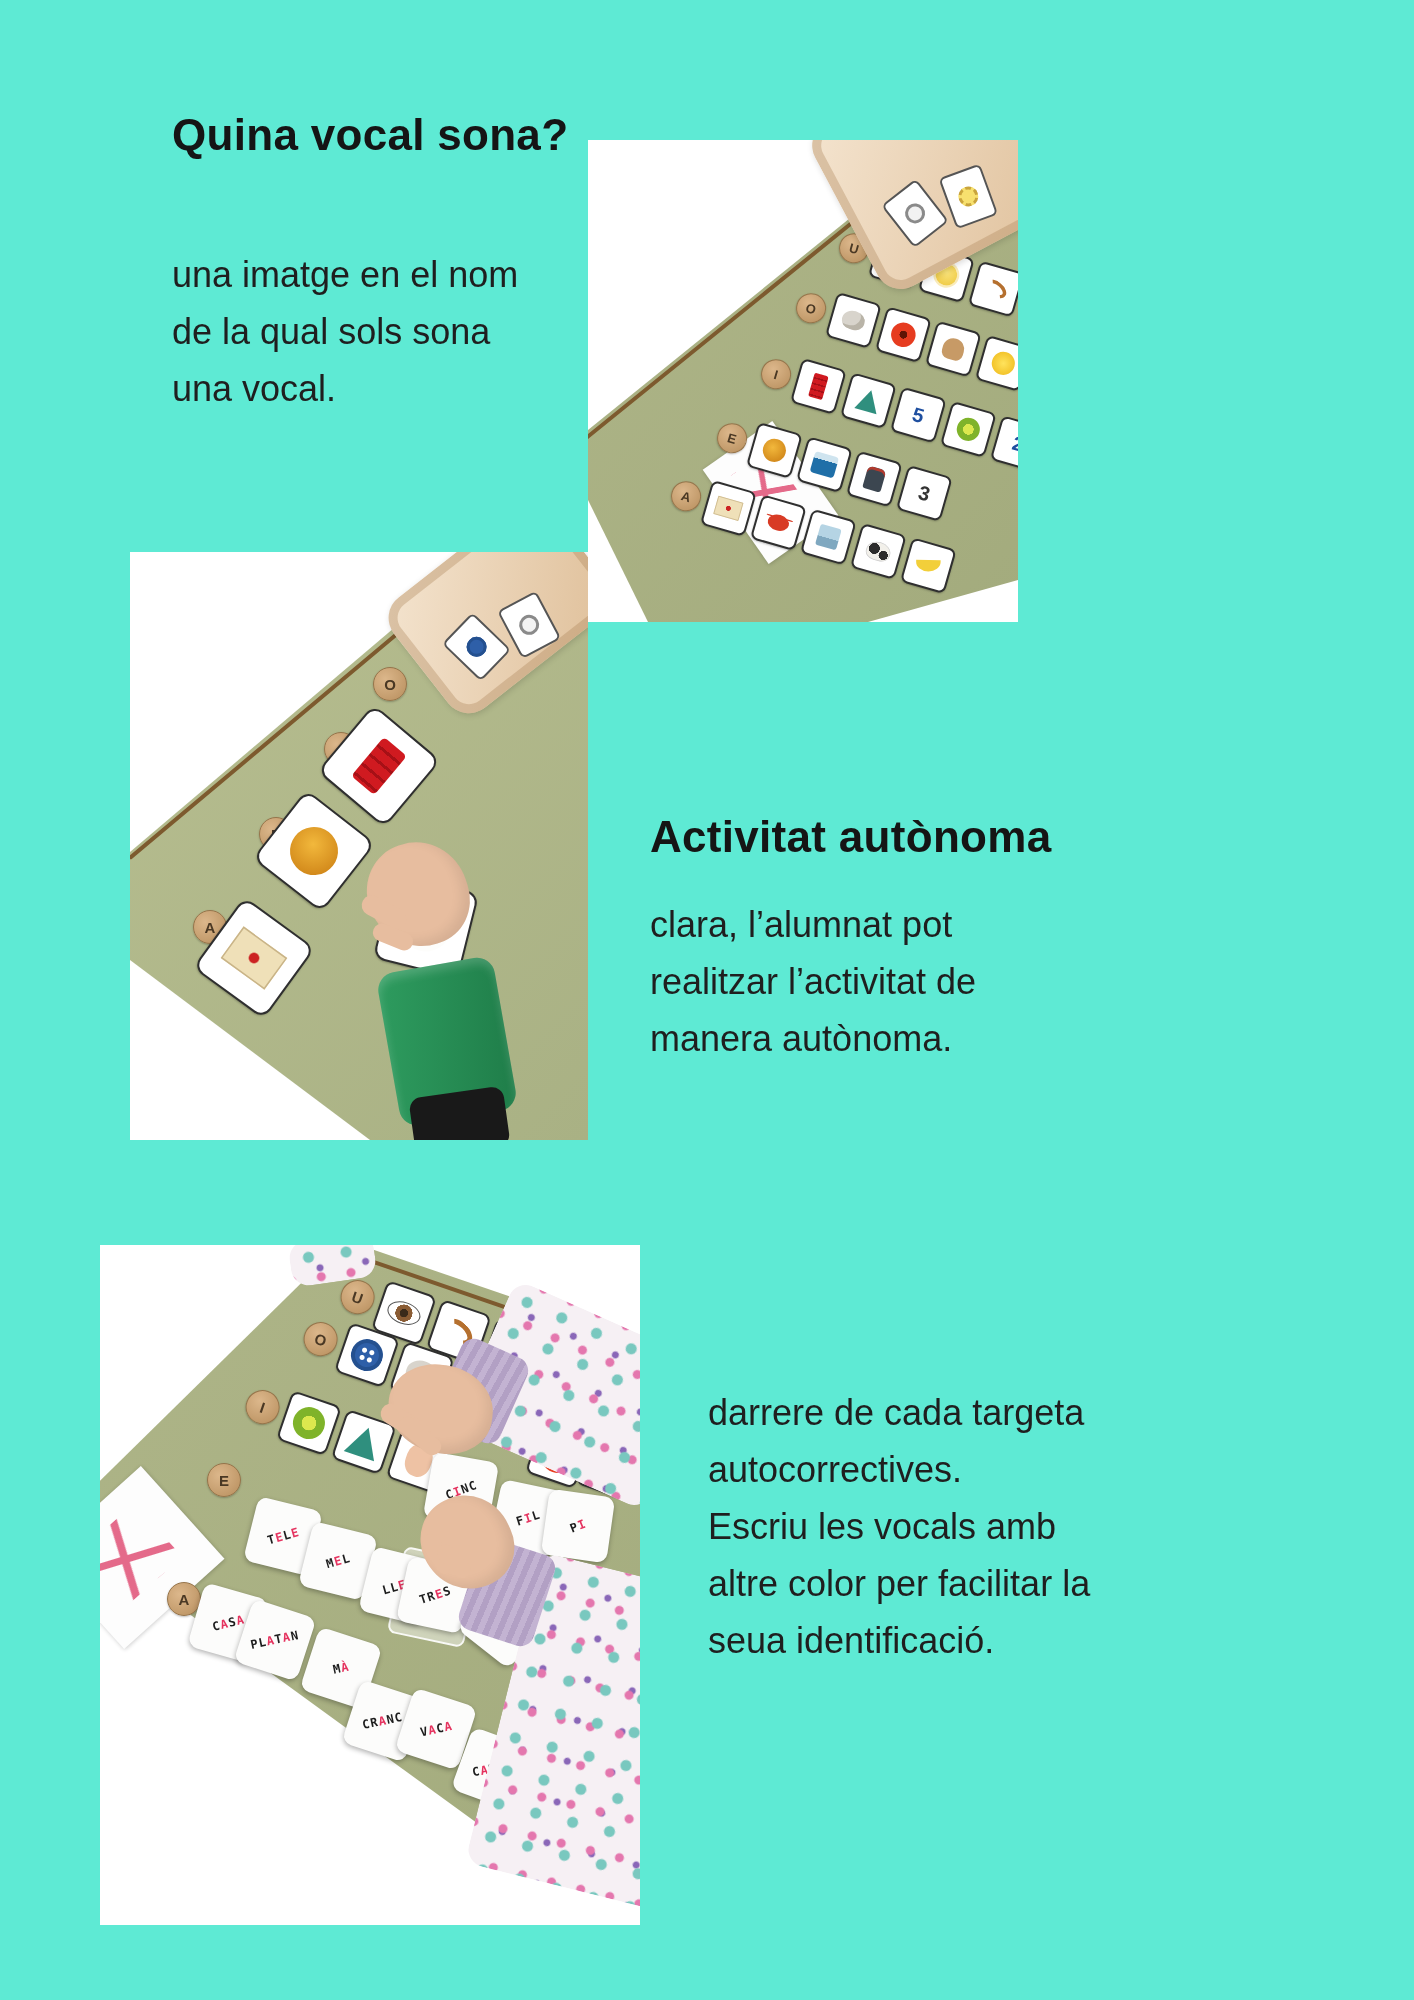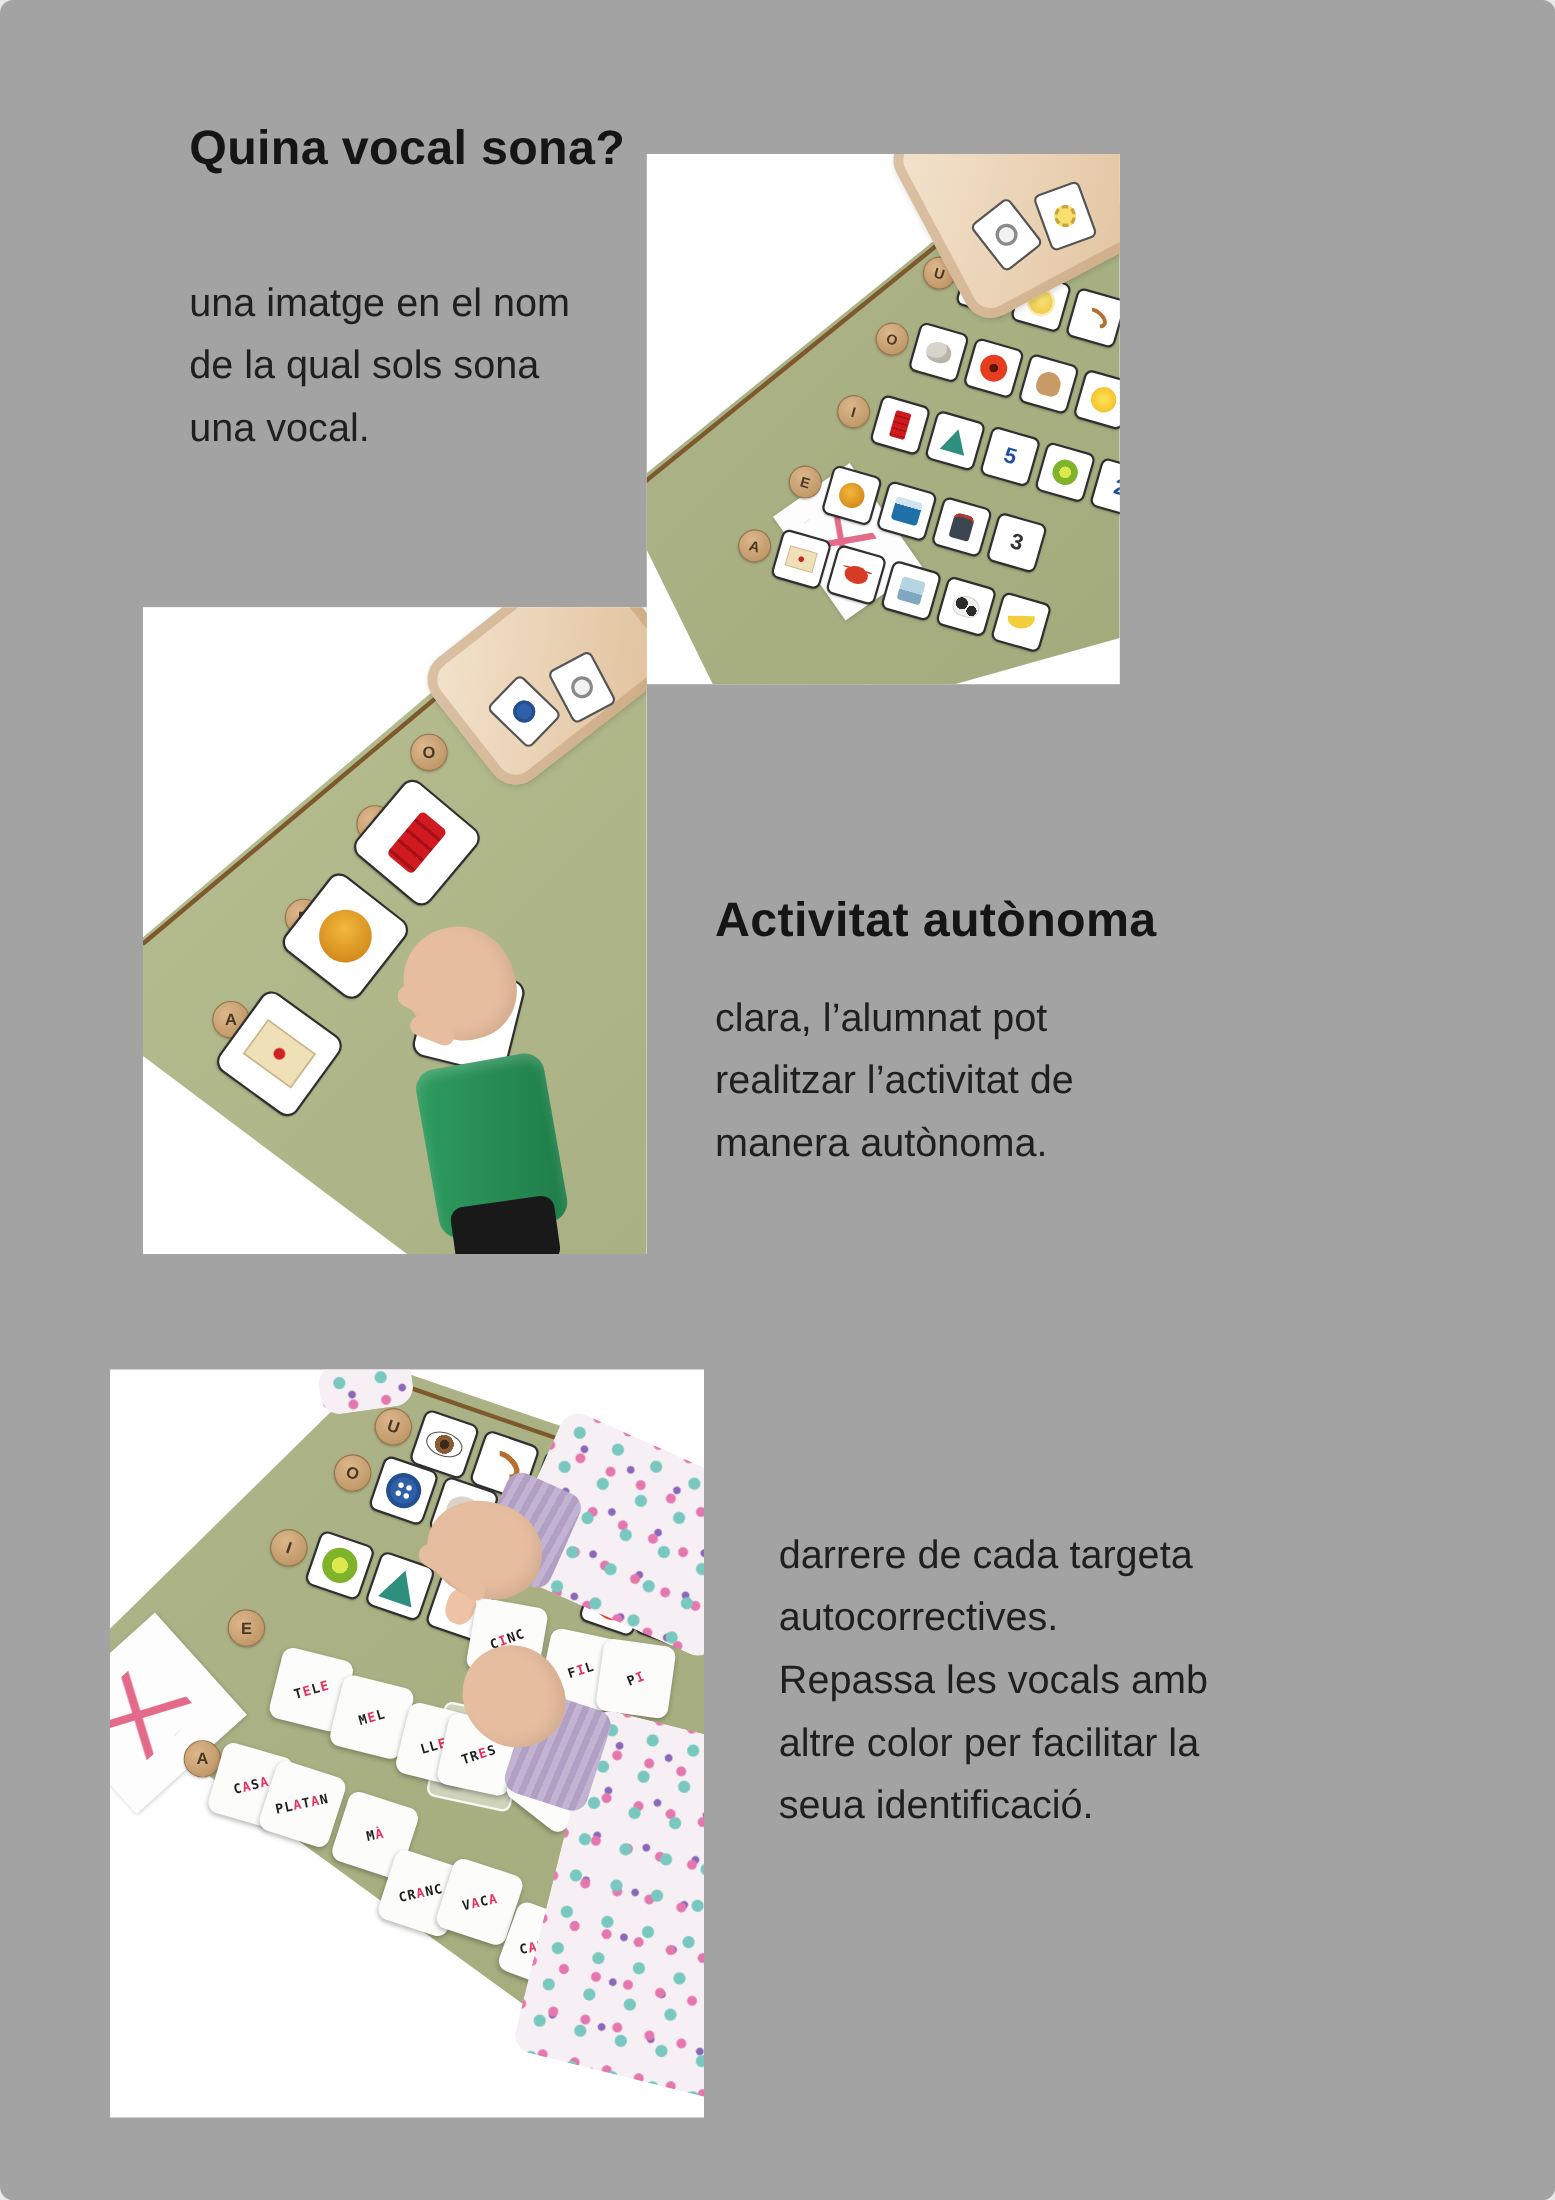--- a/index.html
+++ b/index.html
@@ -1,17 +1,17 @@
 <!DOCTYPE html>
 <html><head>
 <meta charset="utf-8">
 <style>
   html,body{margin:0;padding:0;background:#e9e9e9;}
-  .page{position:relative;width:1414px;height:2000px;margin:0 auto;background:#a3a3a3;
-        font-family:"Liberation Sans",sans-serif;overflow:hidden;border-radius:12px;}
+  .page{position:relative;width:1414px;height:2000px;margin:0 auto;background:#5eead4;
+        font-family:"Liberation Sans",sans-serif;overflow:hidden;}
 
   
   .hd{position:absolute;margin:0;font-size:44px;font-weight:800;color:#151515;letter-spacing:.3px;}
   .para{position:absolute;margin:0;font-size:36px;line-height:57px;color:#1f1f1f;font-weight:400;}
   .ln{display:block;white-space:nowrap;}
   .s1h{left:172px;top:110px;}
   .s1p{left:172px;top:246px;}
   .s2h{left:650px;top:812px;}
   .s2p{left:650px;top:896px;}
   .s3h{left:710px;top:1293px;}
@@ -375,18 +375,18 @@
       <div class="pj" style="left: 400px; top: 330px; width: 230px; height: 320px; transform: rotate(14deg);"></div>
       <div class="cuff" style="left: 368px; top: 300px; width: 78px; height: 95px; transform: rotate(18deg);"></div>
       <div class="skin" style="left: 322px; top: 250px; width: 90px; height: 95px; transform: rotate(-25deg);"></div>
       <div class="finger" style="left: 316px; top: 300px; width: 44px; height: 18px; transform: rotate(58deg);"></div>
       <div class="finger" style="left: 334px; top: 308px; width: 40px; height: 17px; transform: rotate(45deg);"></div>
     </div>
 
   <div class="para s3p">
     <span class="ln">darrere de cada targeta</span>
     <span class="ln">autocorrectives.</span>
-    <span class="ln">Repassa les vocals amb</span>
+    <span class="ln">Escriu les vocals amb</span>
     <span class="ln">altre color per facilitar la</span>
     <span class="ln">seua identificació.</span>
   </div>
 
 </div>
 
 </body></html>

